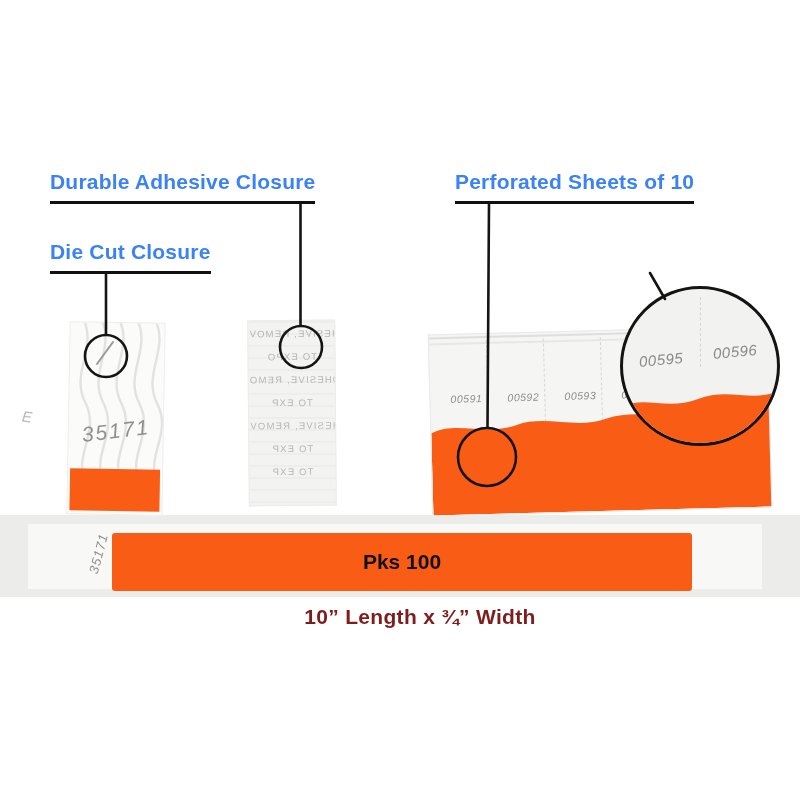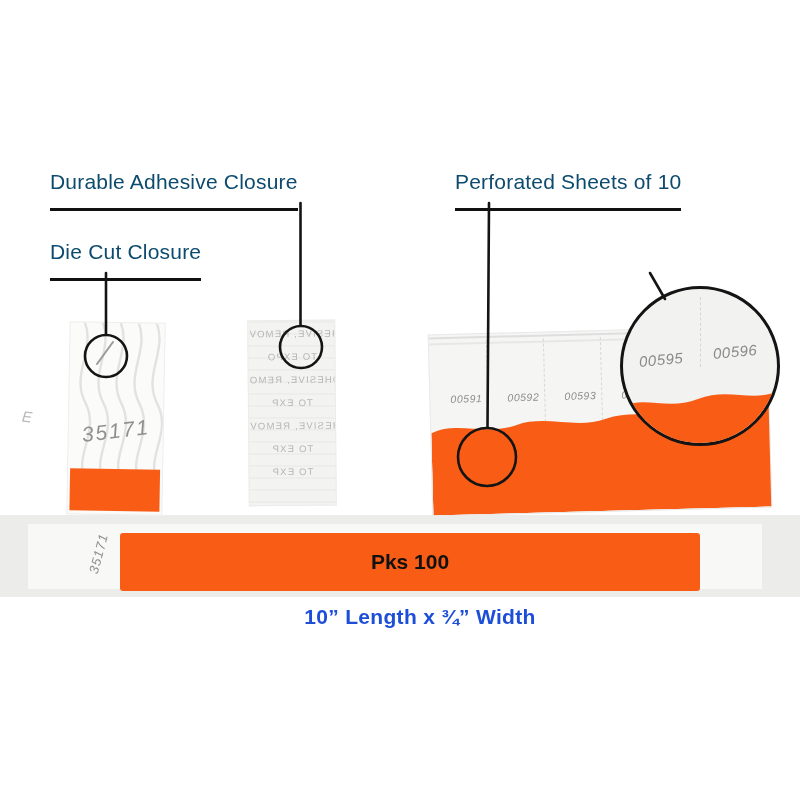--- a/index.html
+++ b/index.html
@@ -3,22 +3,22 @@
 <meta charset="utf-8">
 <style>
   html,body { margin:0; padding:0; background:#fff; }
   .stage {
     position:relative; width:800px; height:800px; overflow:hidden;
     background:#ffffff; font-family:"Liberation Sans", sans-serif; color:#111;
   }
 
   
   .callout-label {
-    position:absolute; font-size:21px; font-weight:normal; color:#0c4a6e;
-    letter-spacing:.2px; padding-bottom:14px; border-bottom:3px solid #111;
+    position:absolute; font-size:21px; font-weight:bold; color:#3b82f6;
+    letter-spacing:.2px; padding-bottom:7px; border-bottom:3px solid #111;
     white-space:nowrap;
   }
 
   
   .overlay { position:absolute; left:0; top:0; z-index:20; pointer-events:none; }
 
   
   .strip-diecut {
     position:absolute; left:68px; top:322px; width:94px; height:191px;
     background:#fbfbfa; border:1px solid #eeeeee; transform:rotate(1deg);
@@ -76,27 +76,27 @@
   
   .bottom-band { position:absolute; left:0; top:515px; width:800px; height:82px; background:#ececeb; z-index:1; }
   .band-strip { position:absolute; left:28px; top:524px; width:734px; height:65px; background:#f8f8f7; z-index:2; }
   .band-serial {
     position:absolute; left:78px; top:546px; font-size:13px; color:#8f8f8f;
     letter-spacing:1px; transform:rotate(-75deg); z-index:3; font-style:italic;
   }
   .orange-bar {
     position:absolute; left:112px; top:533px; width:580px; height:58px;
     background:var(--orange,#F95D15); border-radius:3px; z-index:3;
-    display:flex; align-items:center; justify-content:center;margin-left:8px;
+    display:flex; align-items:center; justify-content:center;
   }
   .orange-bar .pack-label { font-size:21px; font-weight:bold; color:#111; }
 
   .dimensions {
     position:absolute; left:120px; top:605px; width:600px; text-align:center;
-    font-size:21px; font-weight:bold; color:#1d4ed8; letter-spacing:.3px; z-index:3;
+    font-size:21px; font-weight:bold; color:#7f1d1d; letter-spacing:.3px; z-index:3;
   }
 </style>
 </head>
 <body>
 
 <div class="stage">
 
   <div class="callout-label" style="left:50px; top:170px;">Durable Adhesive Closure</div>
   <div class="callout-label" style="left:50px; top:240px;">Die Cut Closure</div>
   <div class="callout-label" style="left:440px; top:170px;margin-left:15px;">Perforated Sheets of 10</div>

